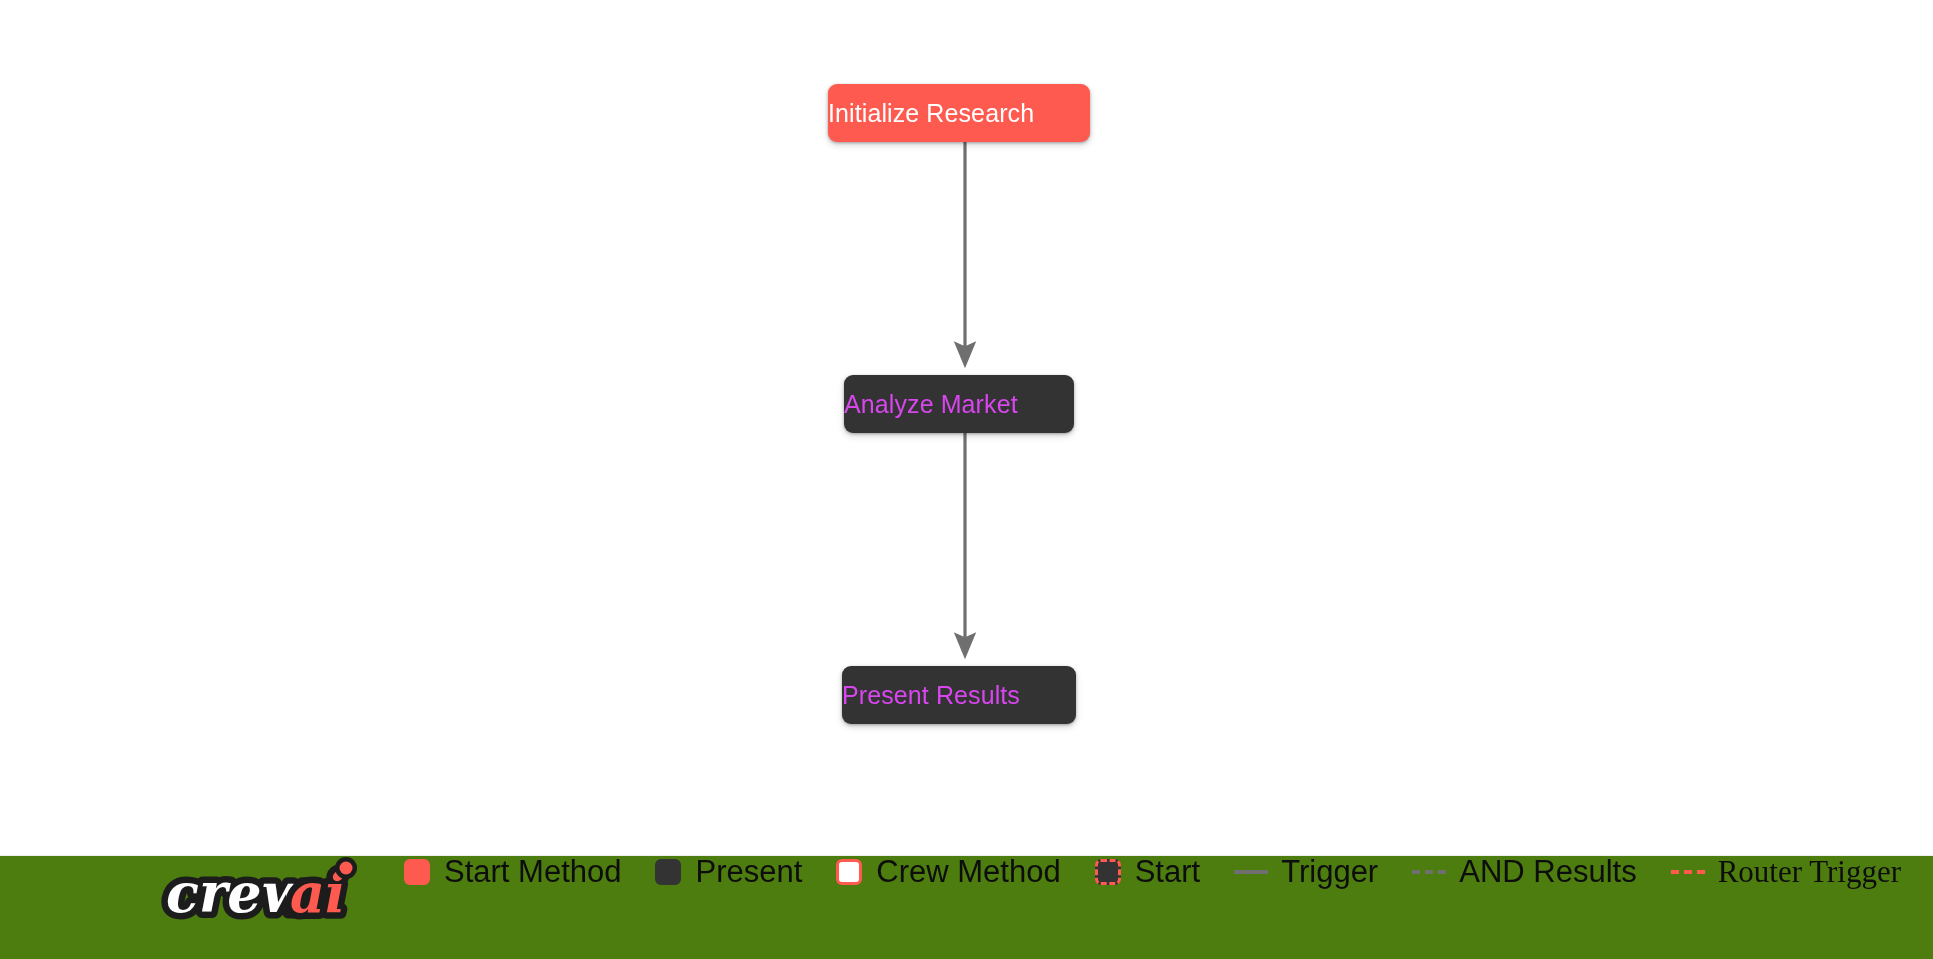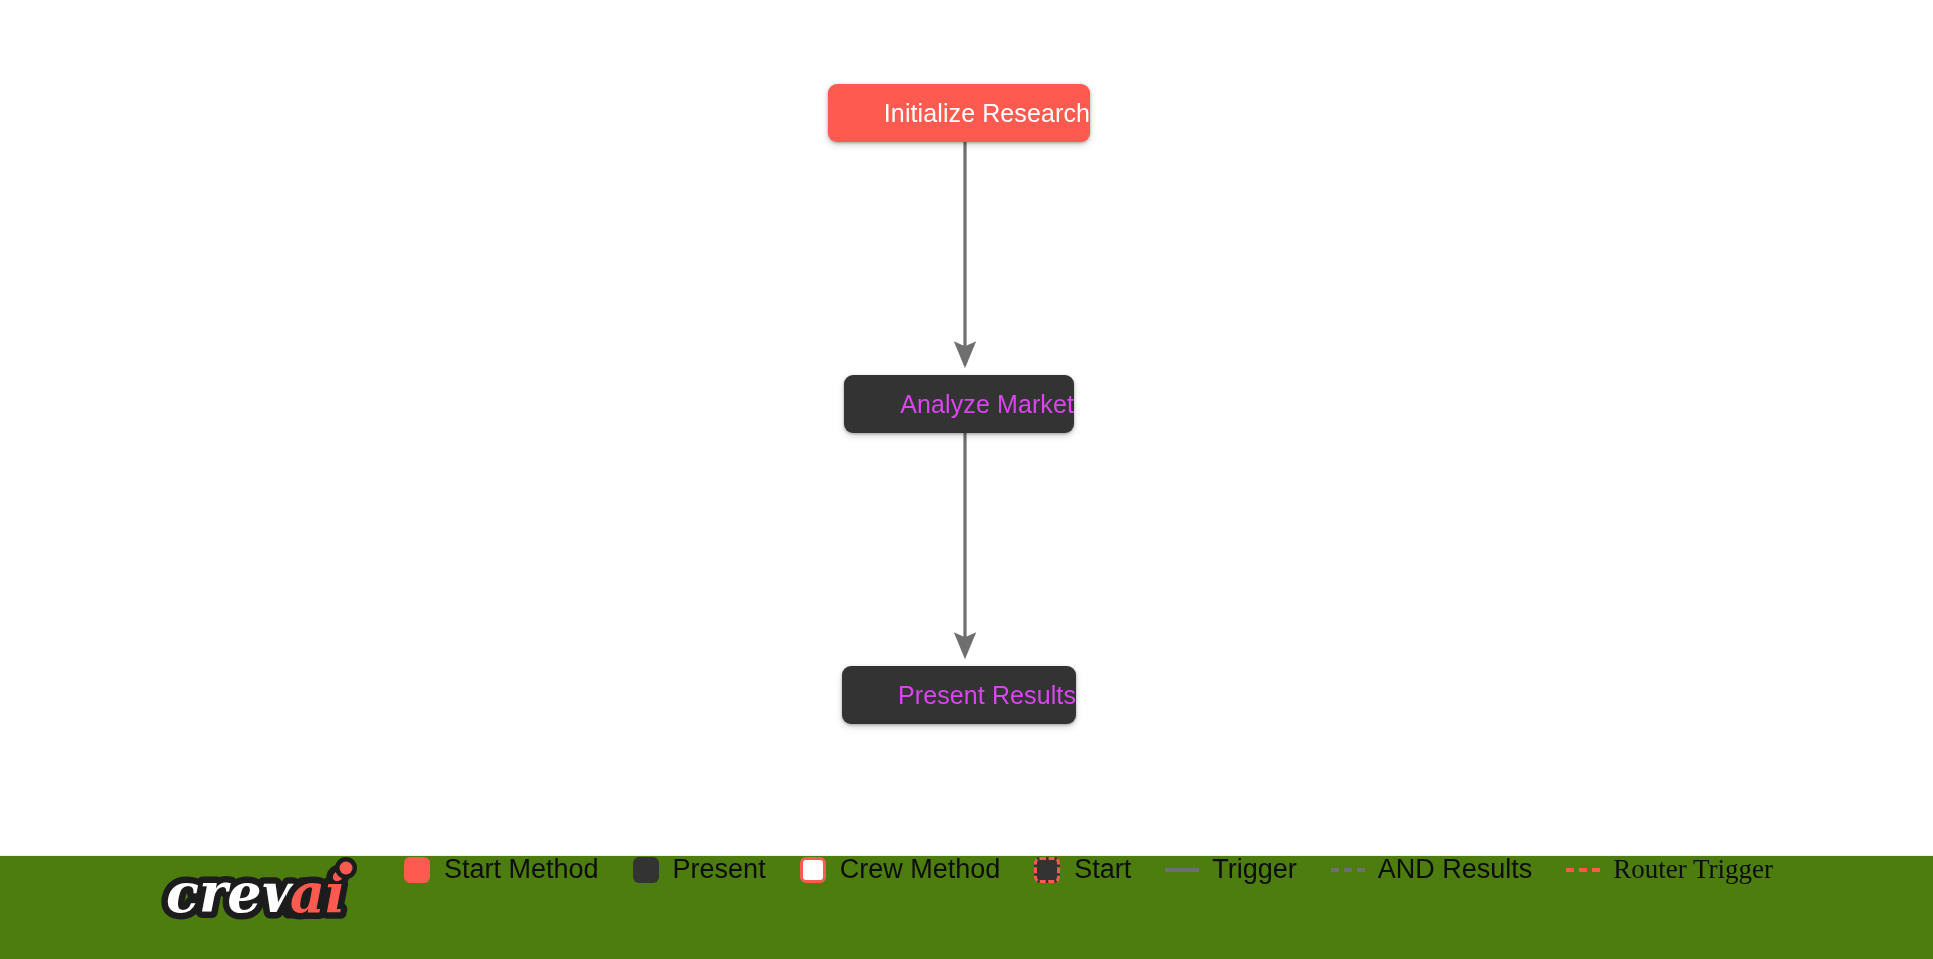--- a/index.html
+++ b/index.html
@@ -39,21 +39,21 @@
     width: 1933px;
     height: 855px;
     pointer-events: none;
   }
 
   
   .node {
     position: absolute;
     display: flex;
     align-items: center;
-    justify-content: flex-end;
+    justify-content: flex-start;
     border-radius: 9px;
     box-shadow: 0 1px 3px rgba(0,0,0,0.28), 0 3px 7px rgba(0,0,0,0.16);
     white-space: nowrap;
     user-select: none;
   }
   .node-label {
     font-size: 25px;
     line-height: 1;
     letter-spacing: 0.1px;
     font-weight: 400;
@@ -98,21 +98,21 @@
     gap: 0px;
   }
   .legend-item {
     display: flex;
     align-items: center;
     margin-right: 34px;
   }
   .legend-item:last-child { margin-right: 16px; font-family: Liberation Serif, serif; }
 
   .legend-text {
-    font-size: 27px;
+    font-size: 31px;
     color: #0d0d0d;
     line-height: 1;
     white-space: nowrap;
   }
 
   .swatch {
     width: 26px;
     height: 26px;
     border-radius: 6px;
     margin-right: 14px;
@@ -154,21 +154,21 @@
     </svg>
 
     <div class="node start" style="left:828px; top:84px; width:262px; height:58px;">
       <span class="node-label">Initialize Research</span>
     </div>
 
     <div class="node method" style="left:844px; top:375px; width:230px; height:58px;">
       <span class="node-label">Analyze Market</span>
     </div>
 
-    <div class="node method" style="left:842px; top:666px; width:234px; height:58px;padding-left:43px;">
+    <div class="node method" style="left:842px; top:666px; width:234px; height:58px;">
       <span class="node-label">Present Results</span>
     </div>
 
   </div>
 
   <div id="legend">
 
     <div id="legend-logo">
       <svg width="222" height="72" viewBox="0 0 222 72" aria-hidden="true">
         <g font-family="DejaVu Serif, serif" font-size="54" font-weight="bold" font-style="italic">

